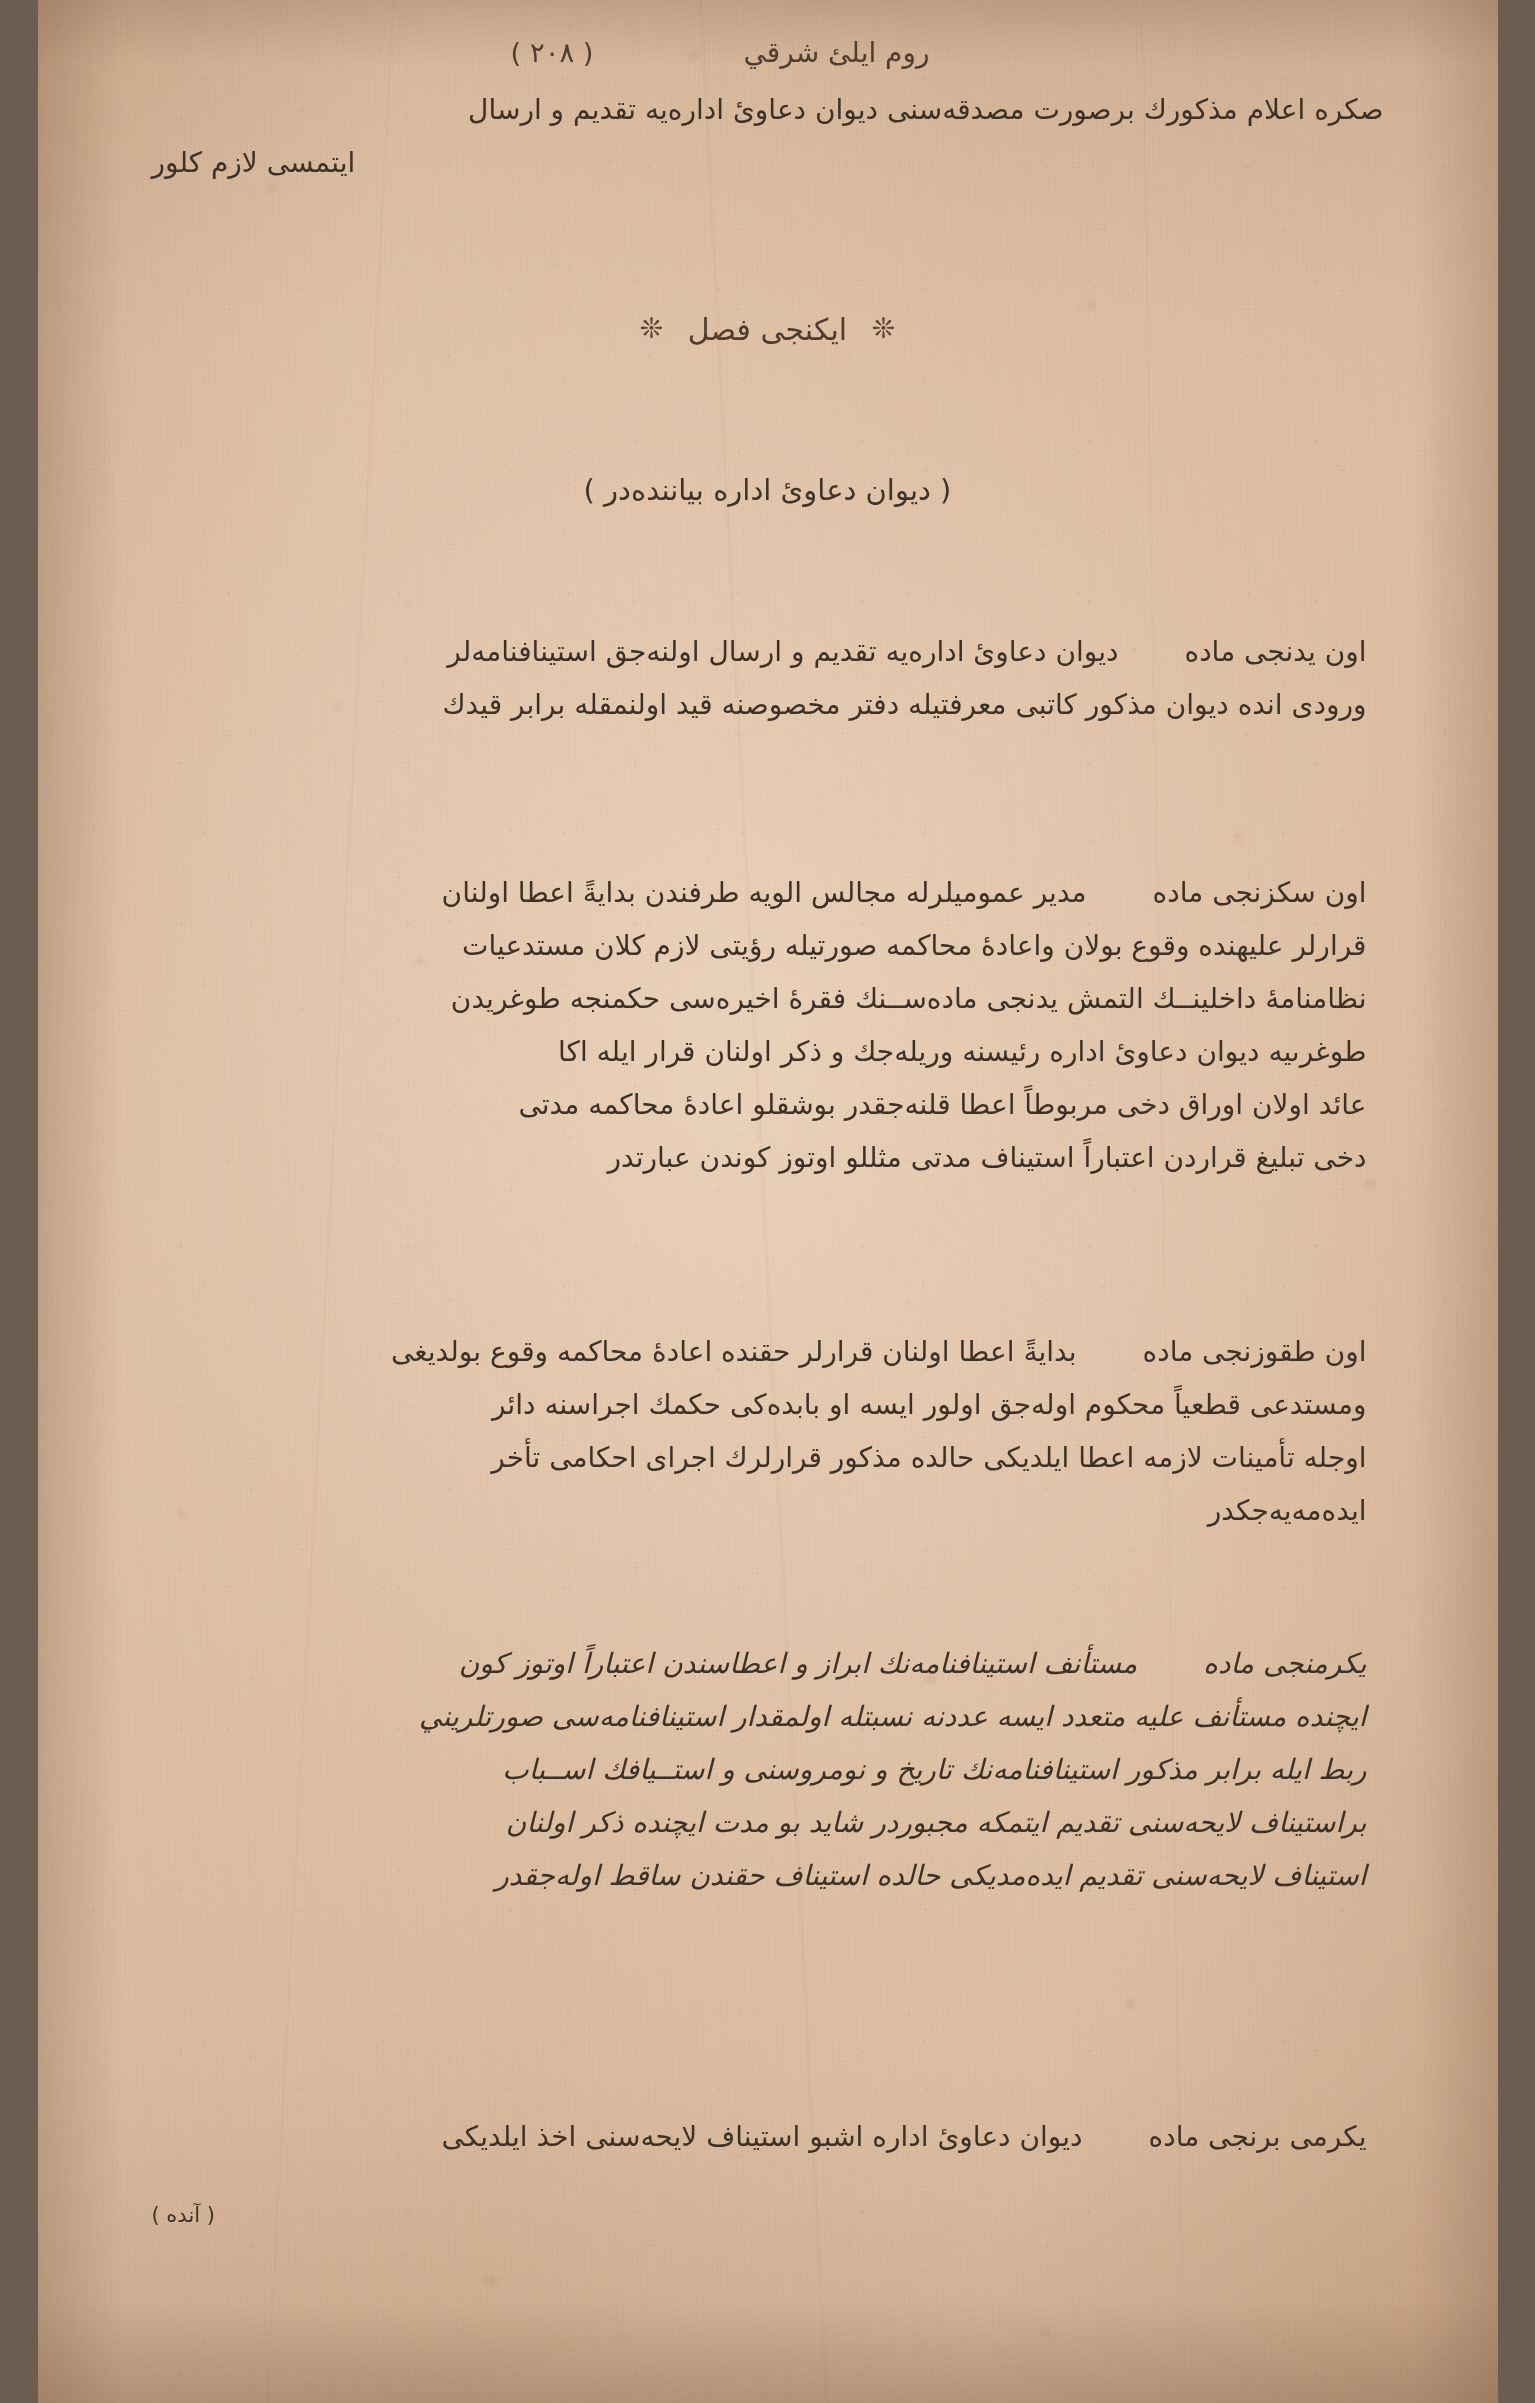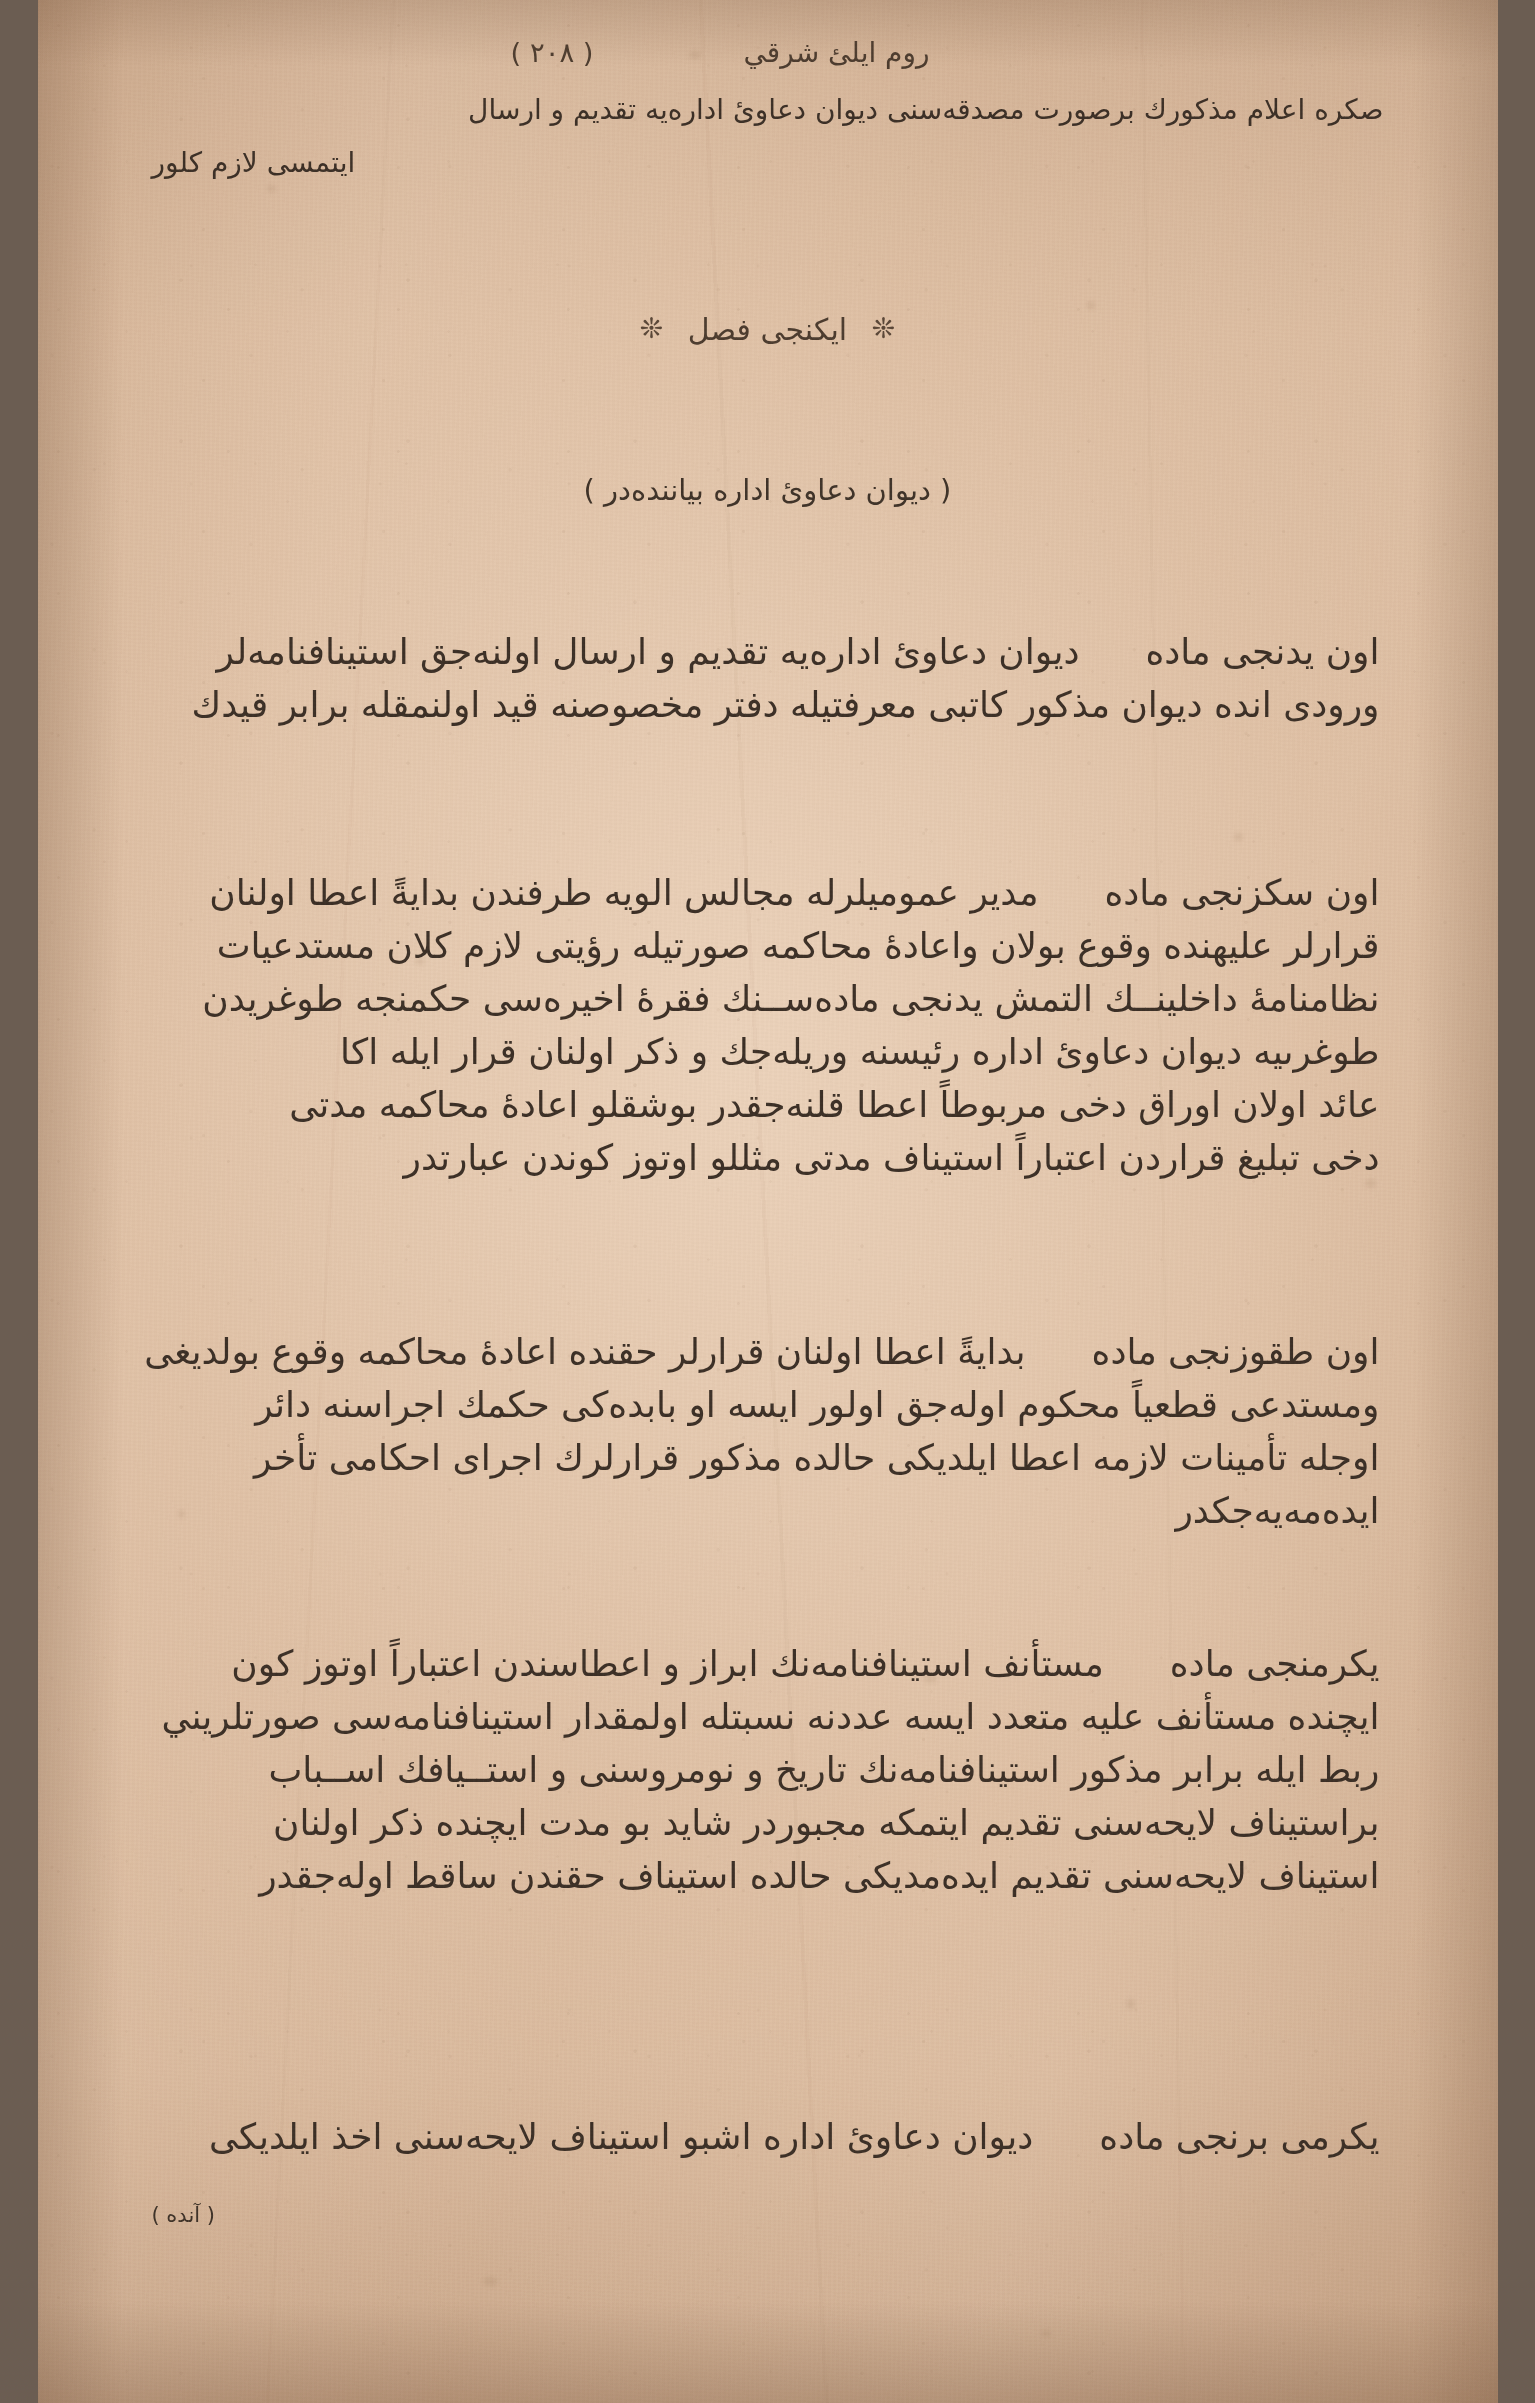--- a/index.html
+++ b/index.html
@@ -151,39 +151,39 @@
     text-align: center;
     font-size: 29px;
     color: #3d3127;
     letter-spacing: 0.5px;
   }
 
   
   .article {
     position: absolute;
     left: 0;
-    right: 4px;
-    font-size: 36px;
+    right: 17px;
+    font-size: 28px;
     line-height: 53px;
     color: #3a2e25;
   }
   .article .line {
     display: block;
     white-space: nowrap;
   }
   .article .head {
     font-weight: normal;
     letter-spacing: 0.5px;
   }
   .article .gap { display: inline-block; width: 66px; }
 
   .a17 { top: 625px; }
   .a18 { top: 866px; }
   .a19 { top: 1325px; }
-  .a20 { top: 1637px; }
+  .a20 { top: 1637px; font-style: italic; }
   .a21 { top: 2110px; }
 
   
   .short-right { display: block; text-align: right; }
 
   
   .catchword {
     position: absolute;
     top: 2203px;
     left: 0;

